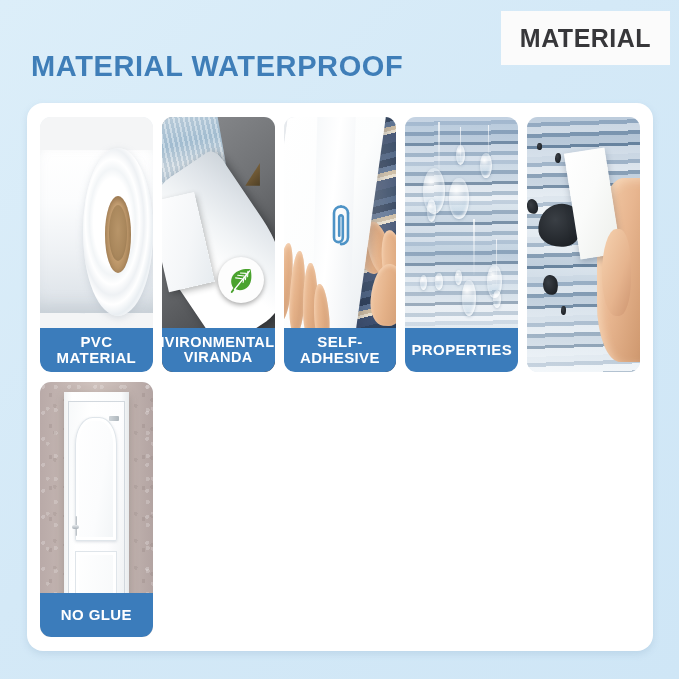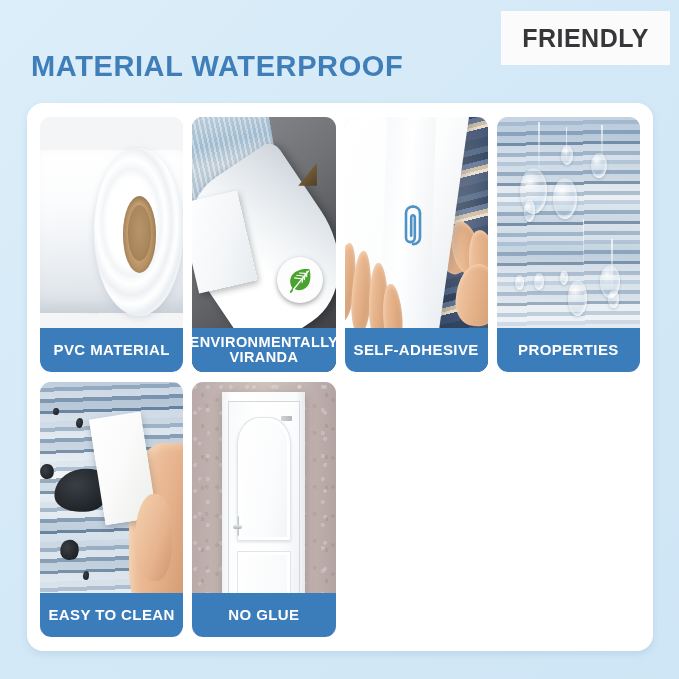--- a/index.html
+++ b/index.html
@@ -55,21 +55,21 @@
     background: #ffffff;
     border-radius: 16px;
     box-shadow: 0 3px 7px rgba(120,155,185,.22);
   }
 
   #grid {
     position: absolute;
     left: 13px; top: 14px;
     width: 600px; height: 520px;
     display: grid;
-    grid-template-columns: 1fr 1fr 1fr 1fr;
+    grid-template-columns: 1fr 1fr 1fr 1fr 1fr;
     grid-template-rows: 1fr 1fr;
     gap: 10px 9px;
   }
 
   
   .tile {
     position: relative;
     border-radius: 11px;
     overflow: hidden;
     background: #e8eef3;
@@ -430,21 +430,21 @@
   }
 </style>
 </head>
 <body>
 
 <div id="page">
 
   <div id="header">
 
     <div id="brand-box">
-      <span id="brand-text">FRIENDLY</span>
+      <span id="brand-text">MATERIAL</span>
     </div>
 
     <h1 id="page-title">MATERIAL WATERPROOF</h1>
   </div>
 
   <div id="card">
     <div id="grid">
 
       <div class="tile">
         <div class="tile-img pvc-bg">
@@ -553,21 +553,20 @@
           <div class="smudge" style="left:38%;top:20%;width:7%;height:5%"></div>
           <div class="smudge" style="left:25%;top:14%;width:5%;height:4%"></div>
           <div class="smudge" style="left:9%;top:10%;width:4%;height:3%"></div>
           <div class="smudge" style="left:30%;top:74%;width:4%;height:3.5%"></div>
           <div class="smudge" style="left:0%;top:32%;width:10%;height:6%;transform:rotate(-18deg)"></div>
 
           <div class="clean-hand"></div>
           <div class="clean-cloth"></div>
           <div class="clean-thumb"></div>
         </div>
-        <div class="tile-label">EASY TO CLEAN</div>
       </div>
 
       <div class="tile">
         <div class="tile-img door-bg">
           <div class="door-wall-tex"></div>
 
           <div class="door-frame">
             <div class="door-leaf">
               <div class="door-panel-top"></div>
               <div class="door-panel-bottom"></div>

